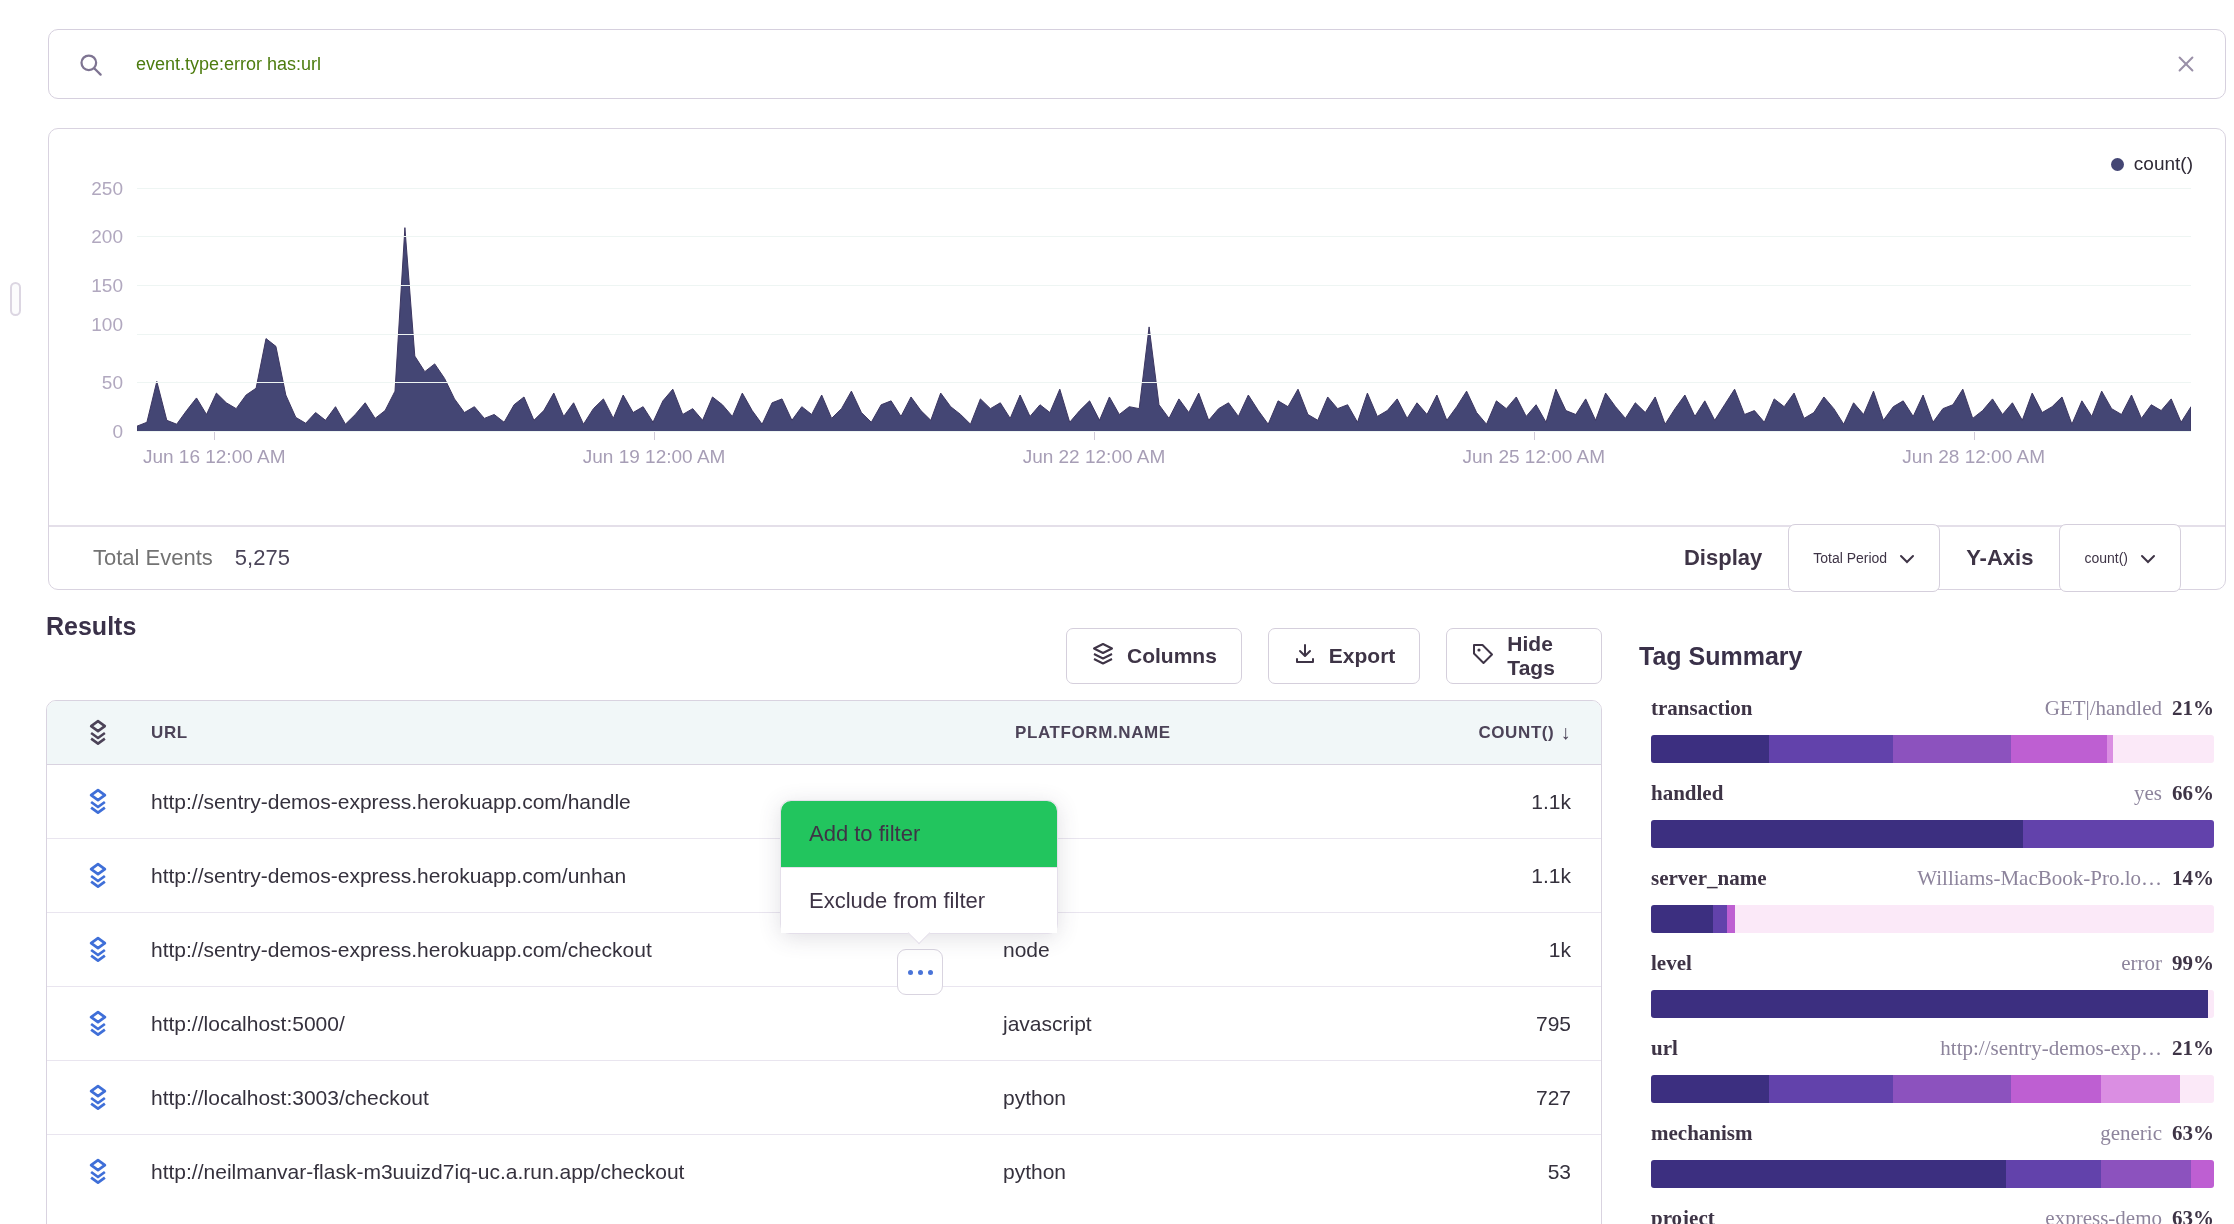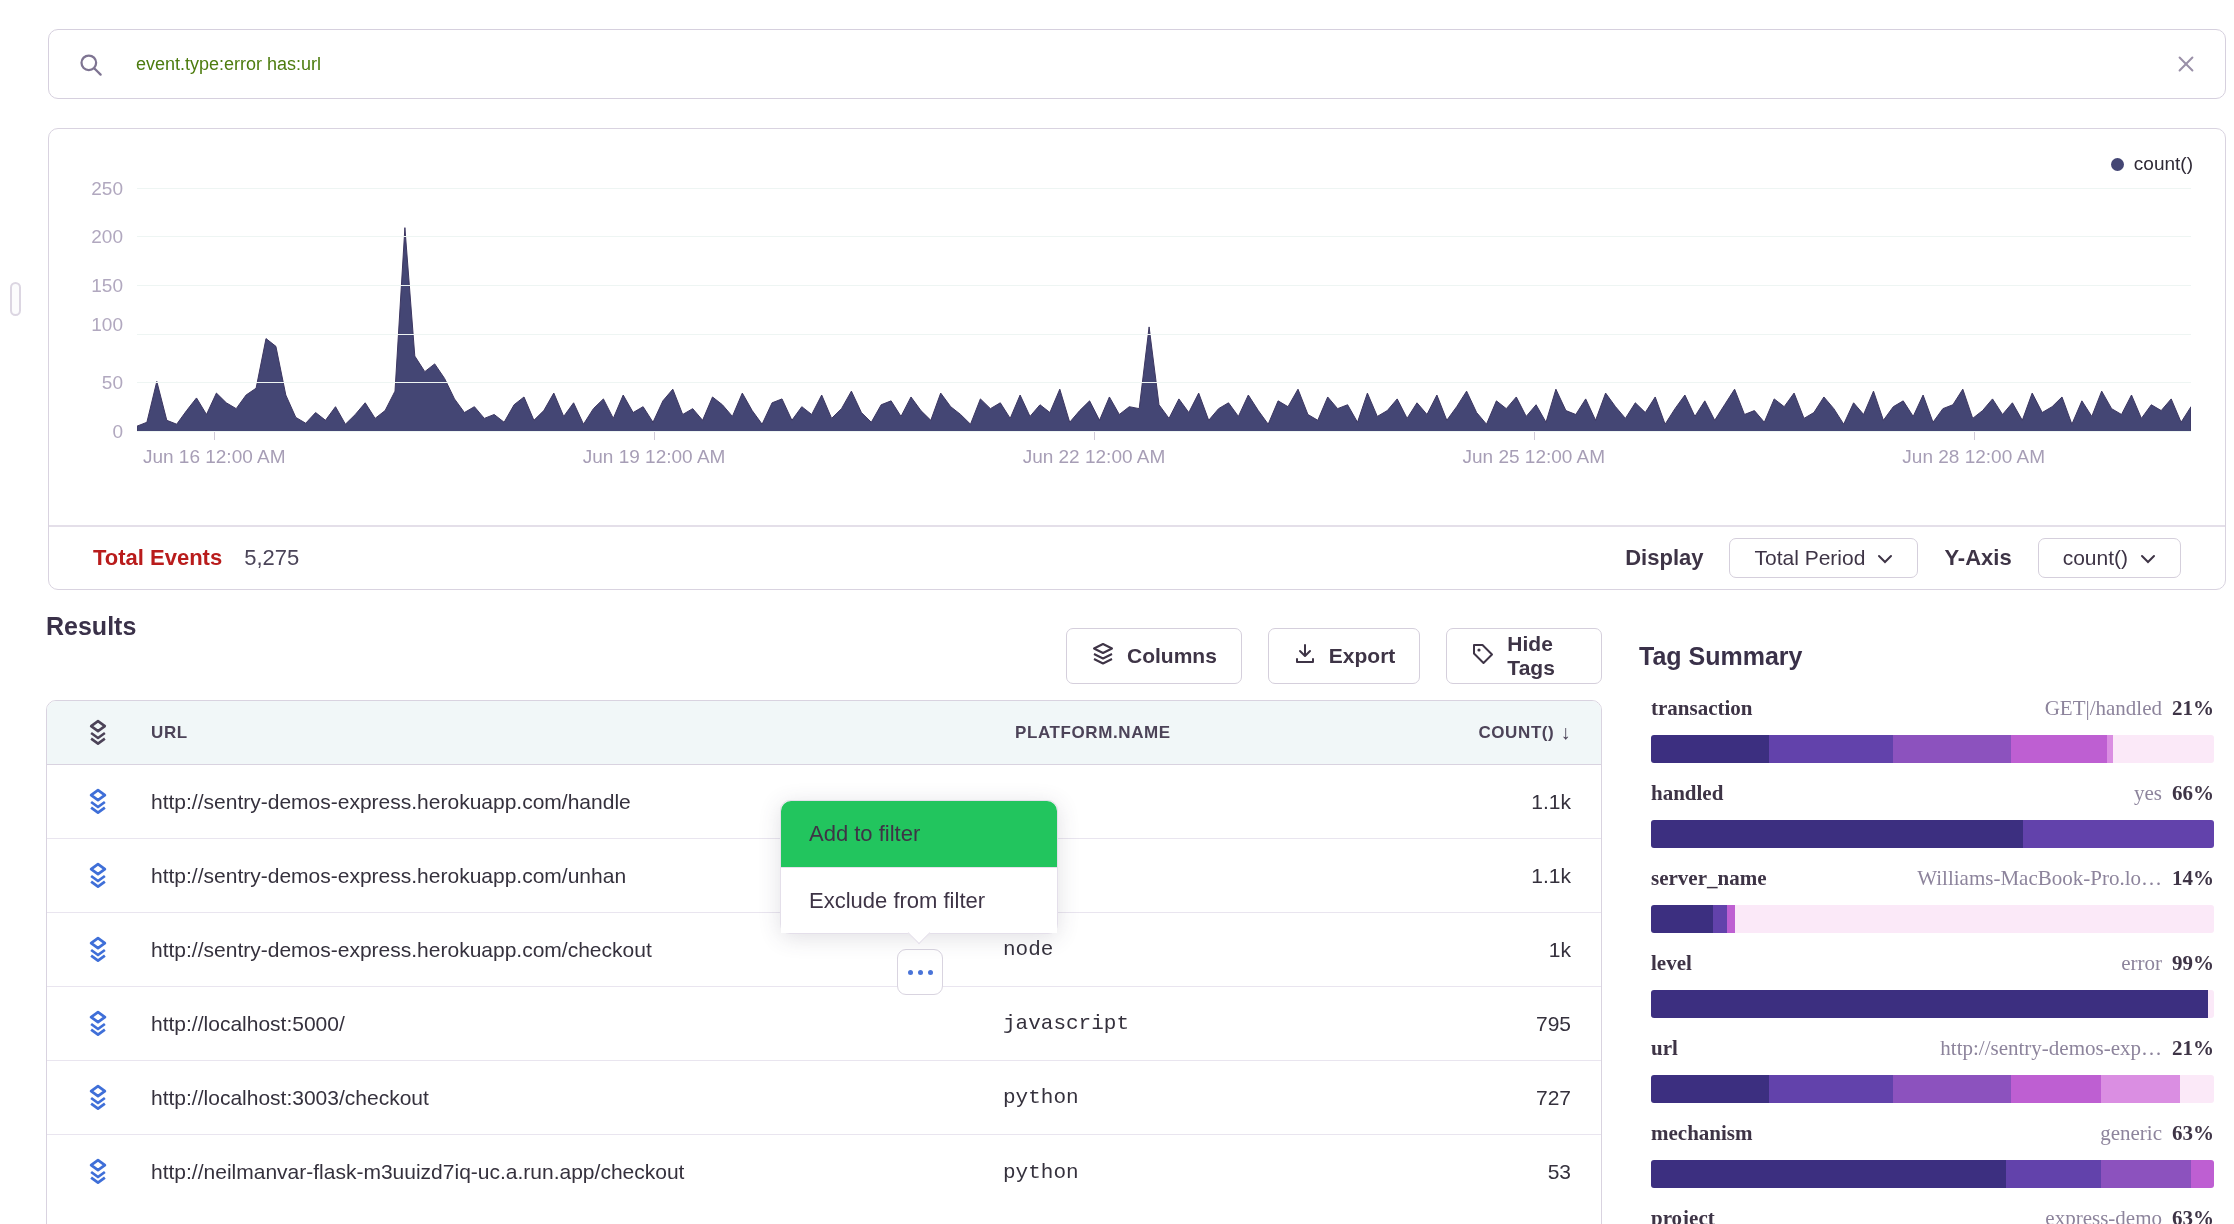--- a/index.html
+++ b/index.html
@@ -34,27 +34,27 @@
   .y-label { position:absolute; right:calc(100% + 14px); width:60px; text-align:right;
     font-size:19px; color:#b1a8bf; line-height:19px; }
   .chart-svg { position:absolute; left:0; bottom:0; width:100%; height:100%; display:block; }
   .x-tick { position:absolute; top:100%; width:1px; height:8px; background:#cfc8d7; }
   .x-label { position:absolute; top:calc(100% + 14px); width:260px; margin-left:-130px;
     text-align:center; font-size:19px; color:#a79eb6; white-space:nowrap; }
 
   .chart-divider { position:absolute; left:0; right:0; top:396px; height:1.5px; background:#e4dfe9; }
   .chart-footer { position:absolute; left:0; right:0; top:397.5px; bottom:0;
     display:flex; align-items:center; padding:0 44px; }
-  .total-events-label { font-size:22px; font-weight:700; color:#b91c1c; }
+  .total-events-label { font-size:22px; font-weight:400; color:#737373; }
   .total-events-value { font-size:22px; color:#4a4458; margin-left:22px; }
   .footer-right { margin-left:auto; display:flex; align-items:center; gap:26px; }
   .footer-dd-label { font-size:22px; font-weight:700; color:#3e3446; }
-  .dd-button { height:40px; border:1.5px solid #d5cfdc; border-radius:7px; background:#fff;
+  .dd-button { height:68px; border:1.5px solid #d5cfdc; border-radius:7px; background:#fff;
     display:flex; align-items:center; justify-content:center; gap:12px;
-    font-size:21px; color:#3e3446; padding:0 24px; cursor:pointer; }
+    font-size:14px; color:#3e3446; padding:0 24px; cursor:pointer; }
   .dd-chevron { display:flex; margin-top:2px; }
 
   
   .results-title { left:46px; top:612px; font-size:25px; font-weight:700; color:#3a3149; }
   .action-buttons { left:1066px; top:628px; width:536px; height:56px;
     display:flex; justify-content:flex-end; gap:26px; }
   .btn { height:56px; border:1.5px solid #d5cfdc; border-radius:7px; background:#fff;
     display:flex; align-items:center; gap:12px; padding:0 24px;
     font-size:21px; font-weight:700; color:#3e3446; cursor:pointer; }
 
@@ -67,21 +67,21 @@
   .th-icon { position:absolute; left:36px; display:flex; }
   .th-url { position:absolute; left:104px; }
   .th-platform { position:absolute; left:956px;margin-left:12px; }
   .th-count { position:absolute; right:30px; display:flex; align-items:center; gap:6px; }
   .sort-arrow { font-size:20px; font-weight:400; }
   .trow { height:74px; border-bottom:1px solid #e9e5ef; position:relative;
     display:flex; align-items:center; font-size:21px; color:#35313d; background:#fff; }
   .trow:last-child { border-bottom:0; }
   .row-icon { position:absolute; left:36px; display:flex; }
   .cell-url { position:absolute; left:104px; right:620px; white-space:nowrap; overflow:hidden; }
-  .cell-platform { position:absolute; left:956px;font-family:Liberation Mono, monospace; }
+  .cell-platform { position:absolute; left:956px; }
   .cell-count { position:absolute; right:30px; text-align:right; }
 
   
   .ctx-menu { left:780px; top:800px; width:278px; background:#fff;
     border:1px solid #e4dfea; border-radius:10px;
     box-shadow:0 4px 22px rgba(67,62,88,.16); z-index:30; }
   .ctx-item { height:66px; display:flex; align-items:center; padding-left:28px;
     font-size:22px; color:#3e3446; cursor:pointer; background:#fff; }
   .ctx-item.first { background:#22c55e; border-radius:10px 10px 0 0; }
   .ctx-item + .ctx-item { border-top:1px solid #e6e1ec; }

